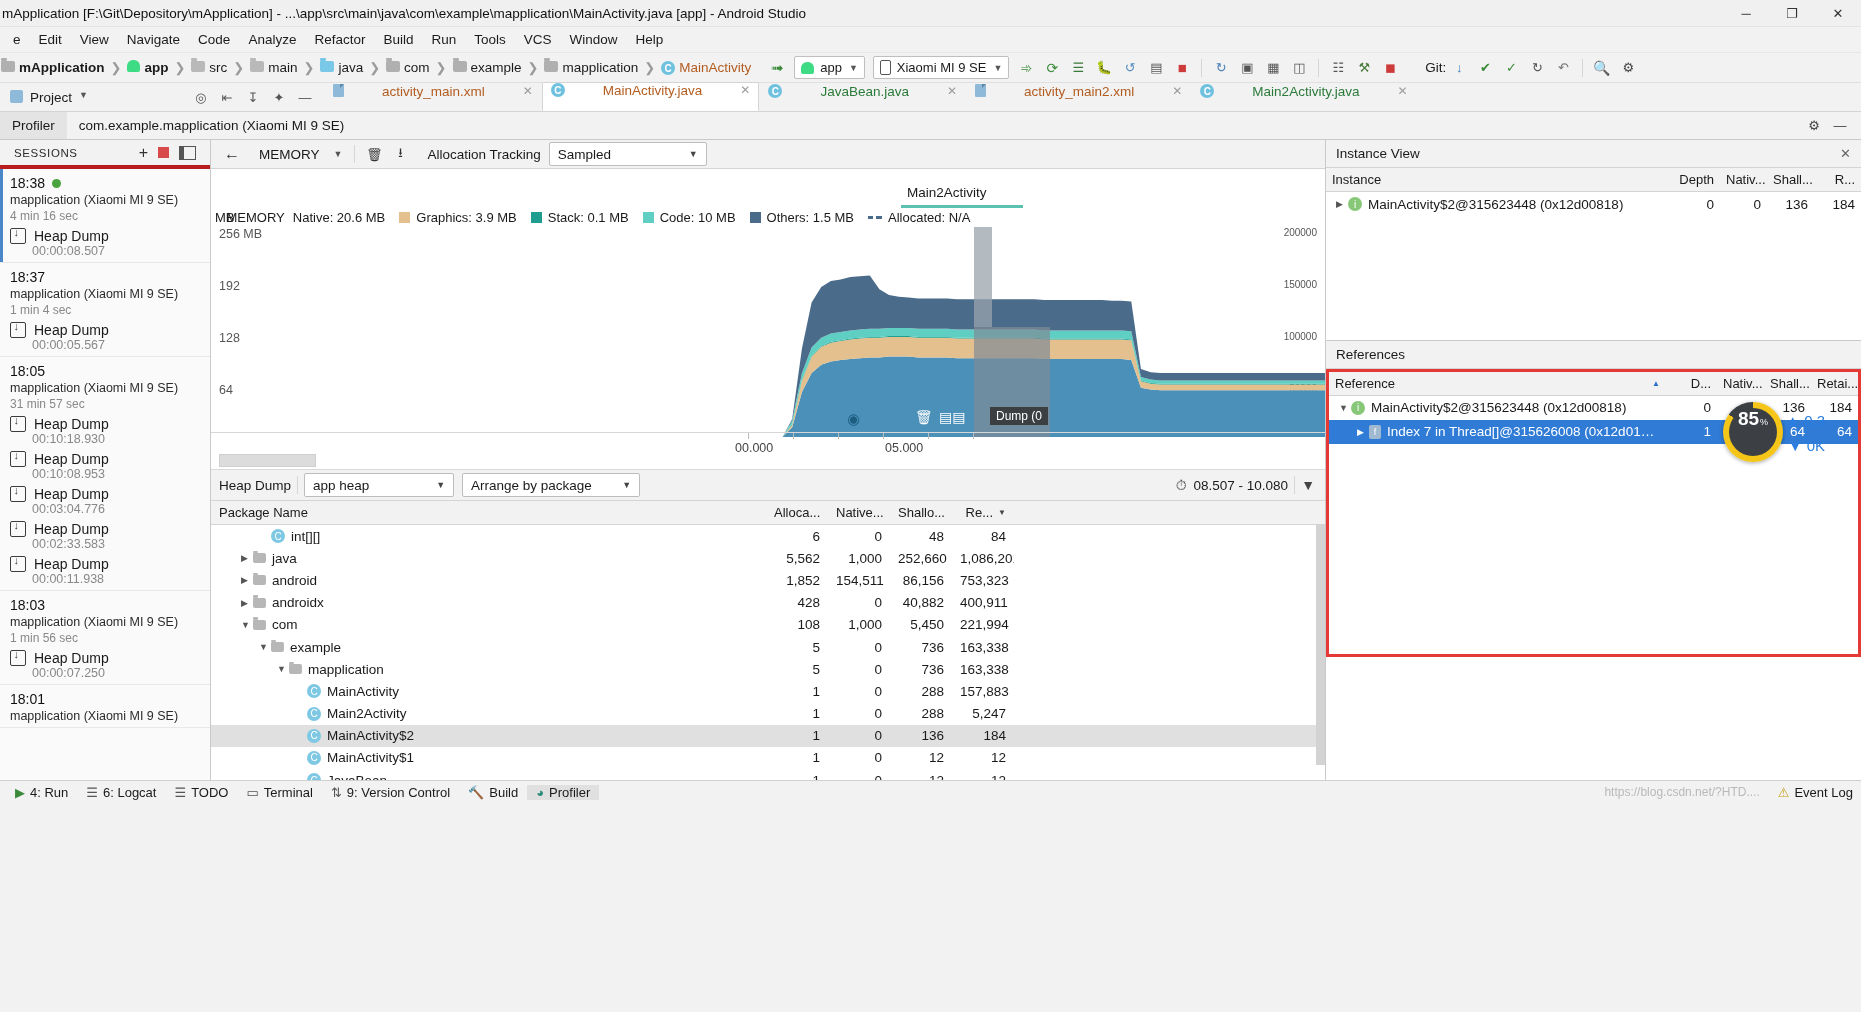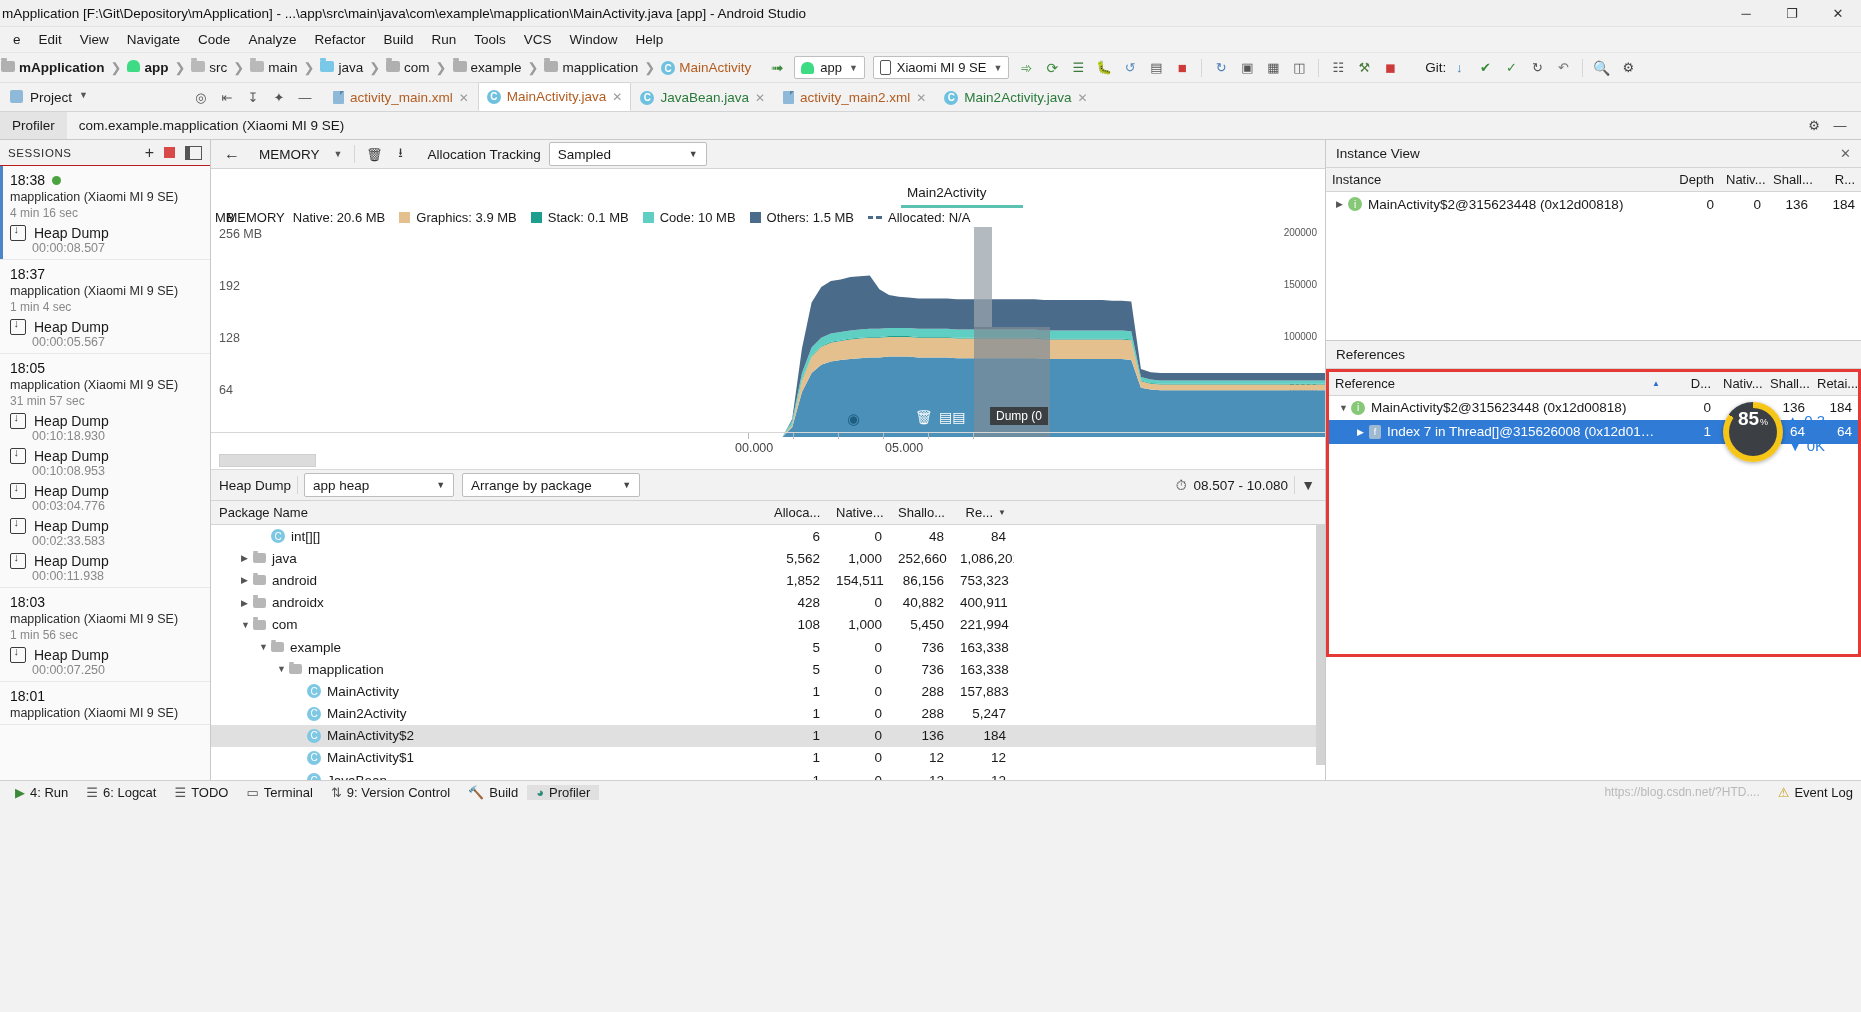--- a/index.html
+++ b/index.html
@@ -44,40 +44,40 @@
   .tbtn{height:22px;min-width:22px;display:flex;align-items:center;justify-content:center;margin:0 2px;}
   .combo{height:21px;border:1px solid #bfbfbf;background:#fff;border-radius:2px;display:flex;align-items:center;
          padding:0 6px;margin:0 4px;font-size:13px;}
   .combo .caret{margin-left:7px;color:#555;font-size:9px;}
   .vsep{width:1px;height:18px;background:#d6d6d6;margin:0 6px;}
 
   
   #projstrip{height:28px;background:#f2f2f2;display:flex;align-items:center;border-bottom:1px solid #d4d4d4;}
   .projbtn{display:flex;align-items:flex-start;font-size:13.5px;padding:0 6px;}
   .tabs{display:flex;align-items:flex-end;height:28px;margin-left:6px;}
-  .tab{height:27px;display:flex;align-items:center;padding:0 8px;font-size:13.5px;white-space:nowrap;
-       border-left:1px solid transparent;border-right:1px solid transparent;}
+  .tab{height:27px;display:flex;padding:0 8px;font-size:13.5px;white-space:nowrap;
+       border-left:1px solid transparent;border-right:1px solid transparent;gap:32px;}
   .tab.active{background:#ffffff;border:1px solid #d4d4d4;border-bottom:1px solid #fff;border-radius:2px 2px 0 0;}
   .tab .lbl{margin:0 6px;}
   .tab .x{color:#9b9b9b;font-size:12px;}
   .xmlicon{width:11px;height:13px;background:#8fb9d8;border-radius:1px;position:relative;}
   .xmlicon:after{content:"";position:absolute;right:0;top:0;border-left:4px solid #5d87a6;border-bottom:4px solid transparent;}
 
   
   #profhdr{height:27px;background:#f2f2f2;display:flex;align-items:center;border-bottom:1px solid #c9c9c9;}
   #profhdr .ptab{padding:0 12px;font-size:13.5px;height:27px;display:flex;align-items:center;}
   #profhdr .ptab.sel{background:#e4e4e4;}
   #profhdr .right{margin-left:auto;display:flex;align-items:center;padding-right:8px;}
 
   
   #main{display:flex;height:640px;}
 
   
   #sessions{width:210px;background:#fafafa;border-right:1px solid #c9c9c9;display:flex;flex-direction:column;}
-  #sesshdr{height:25px;display:flex;align-items:center;padding:0 8px;background:#f2f2f2;border-bottom:1px solid #b91c1c;}
+  #sesshdr{height:25px;display:flex;align-items:center;padding:0 14px;background:#f2f2f2;border-bottom:4px solid #b91c1c;}
   #sesshdr .t{font-size:11.5px;letter-spacing:.6px;color:#2b2b2b;}
   #sesshdr .acts{margin-left:auto;display:flex;align-items:center;gap:10px;}
   #sesslist{flex:1;overflow:hidden;}
   .sess{padding:6px 8px 4px 10px;border-bottom:1px solid #e8e8e8;position:relative;}
   .sess.active{background:#fafafa;}
   .sess.active:before{content:"";position:absolute;left:0;top:0;bottom:0;width:3px;background:#4a86c8;}
   .sess .time{font-size:14px;color:#111;display:flex;align-items:center;}
   .dot{width:9px;height:9px;border-radius:50%;background:#4ba33f;margin-left:7px;}
   .sess .app{font-size:12.5px;color:#2b2b2b;margin-top:2px;white-space:nowrap;overflow:hidden;}
   .sess .dur{font-size:12px;color:#888;margin-top:2px;}

